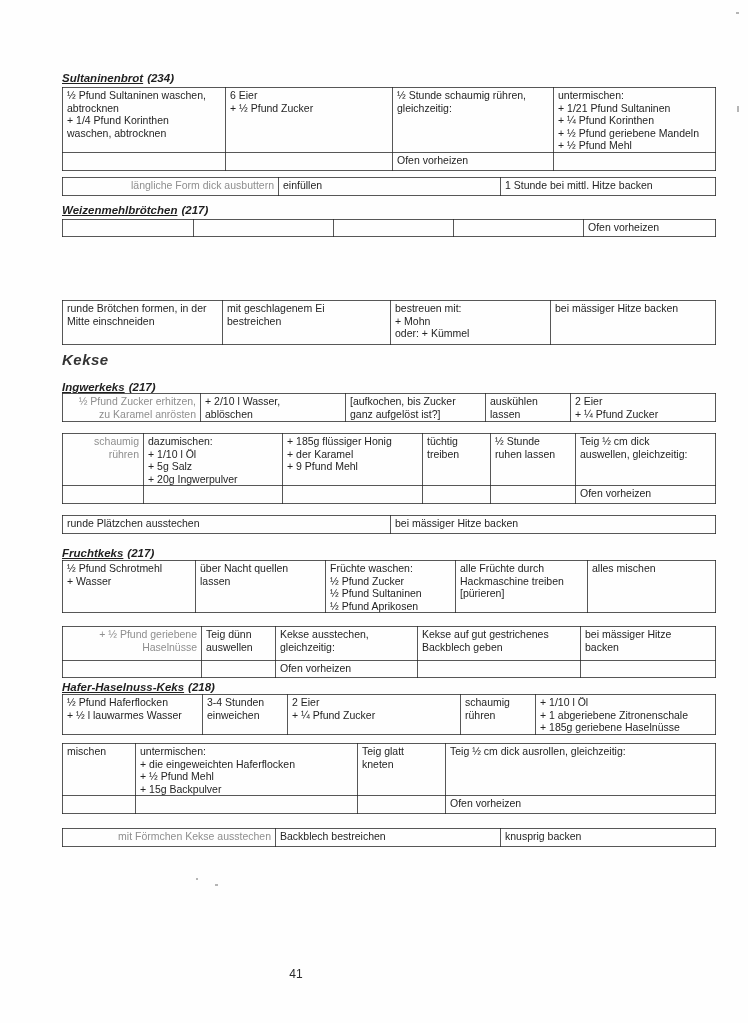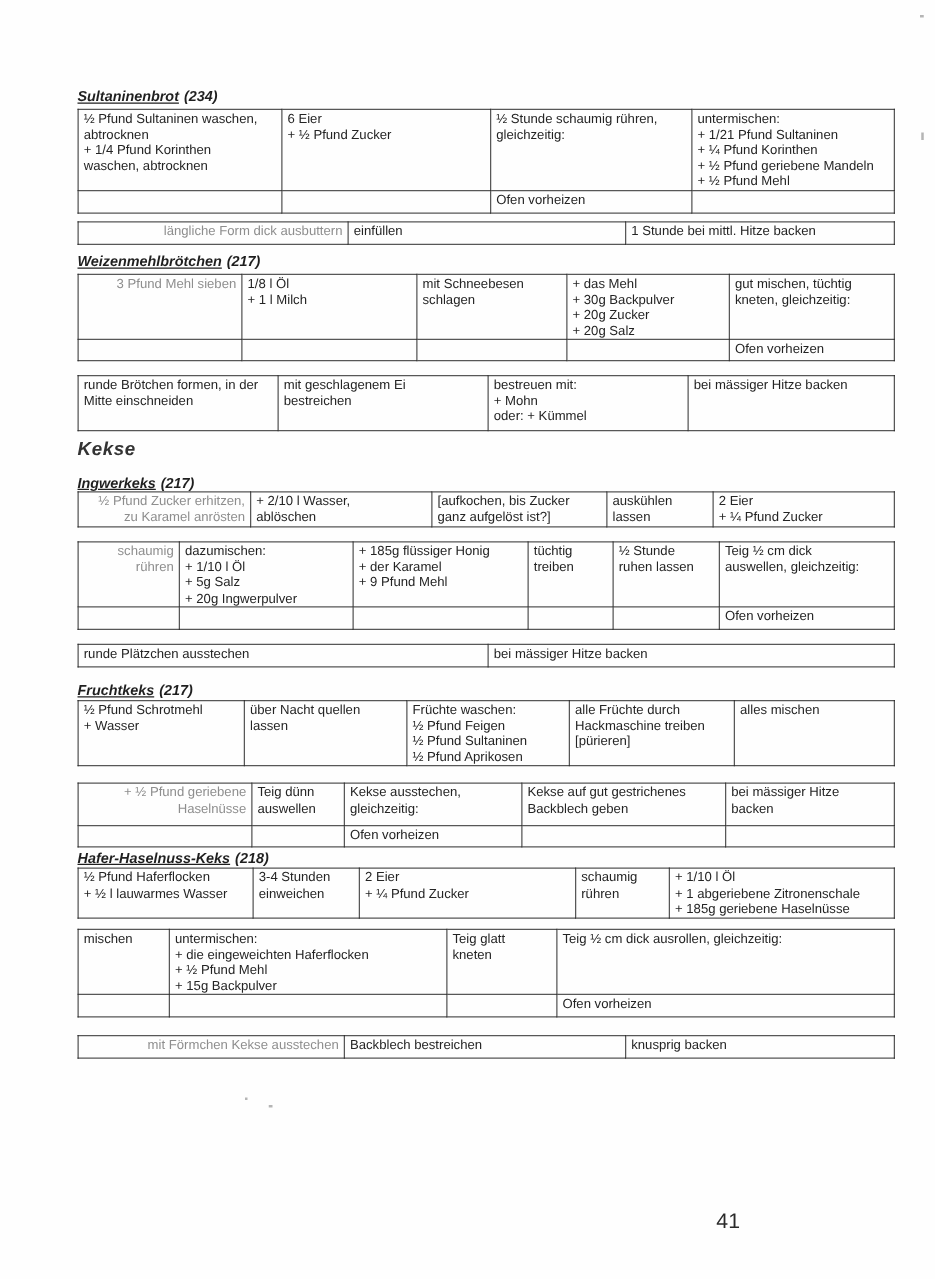--- a/index.html
+++ b/index.html
@@ -8,22 +8,22 @@
   table.tbl{position:absolute;left:62px;border-collapse:collapse;table-layout:fixed;}
   .tbl td{border:1px solid rgba(40,40,40,.78);vertical-align:top;
           padding:1px 4px 0 4px;font-size:10.5px;line-height:12.5px;
           white-space:pre-line;overflow:hidden;}
   .faded{color:#8e8e8e;text-align:right;}
   .h{position:absolute;left:62px;font-size:11.5px;font-weight:bold;color:#1f1f1f;font-style:italic;}
   .h .t{text-decoration:underline;text-underline-offset:1px;}
   .h .ref{margin-left:4px;}
   .kekse{position:absolute;left:62px;font-style:italic;font-size:15px;
          font-weight:600;color:#333;letter-spacing:.5px;}
-  .pagenum{position:absolute;left:0;width:592px;top:967px;text-align:right;
-           font-size:17px;color:#2a2a2a;}
+  .pagenum{position:absolute;left:0;width:592px;top:967px;text-align:center;
+           font-size:12px;color:#2a2a2a;}
   .spk{position:absolute;background:#b5b5b5;}
 </style>
 </head>
 <body>
 
 <div class="page">
 
   <div class="h" style="top:72px"><span class="t">Sultaninenbrot</span><span class="ref">(234)</span></div>
 
   <table class="tbl" style="top:87px;width:653px">
@@ -77,33 +77,20 @@
 
   <table class="tbl" style="top:219px;width:653px">
     <colgroup>
         <col style="width:131px">
         <col style="width:140px">
         <col style="width:120px">
         <col style="width:130px">
         <col style="width:132px">
       </colgroup>
     <tbody>
-        <tr style="height:52px">
-      <td class="faded">3 Pfund Mehl sieben</td>
-      <td>1/8 l Öl
-+ 1 l Milch</td>
-      <td>mit Schneebesen
-schlagen</td>
-      <td>+ das Mehl
-+ 30g Backpulver
-+ 20g Zucker
-+ 20g Salz</td>
-      <td>gut mischen, tüchtig
-kneten, gleichzeitig:</td>
-    </tr>
     <tr style="height:17px">
       <td></td>
       <td></td>
       <td></td>
       <td></td>
       <td>Ofen vorheizen</td>
     </tr>
   </tbody>
     </table>
 
@@ -217,21 +204,21 @@
         <col style="width:132px">
         <col style="width:128px">
       </colgroup>
     <tbody>
         <tr style="height:50px">
       <td>½ Pfund Schrotmehl
 + Wasser</td>
       <td>über Nacht quellen
 lassen</td>
       <td>Früchte waschen:
-½ Pfund Feigen
+½ Pfund Zucker
 ½ Pfund Sultaninen
 ½ Pfund Aprikosen</td>
       <td>alle Früchte durch
 Hackmaschine treiben
 [pürieren]</td>
       <td>alles mischen</td>
     </tr>
   </tbody>
     </table>
 

